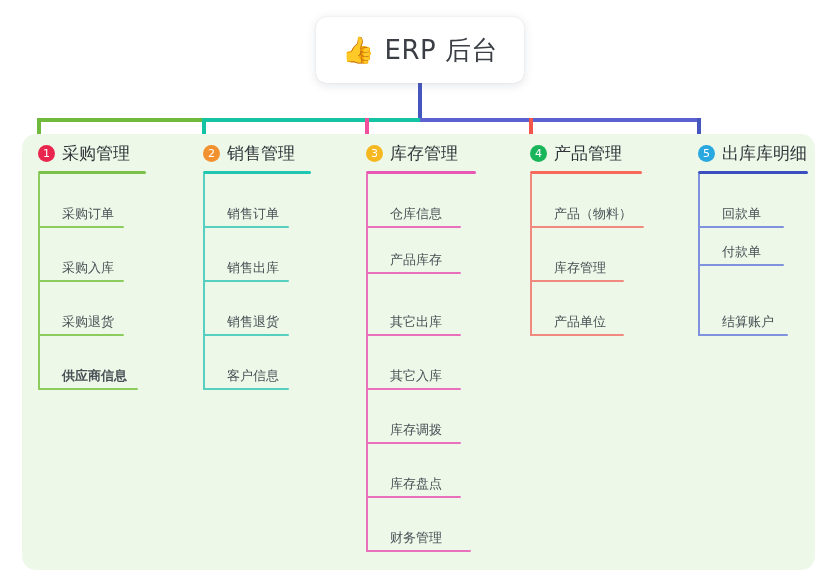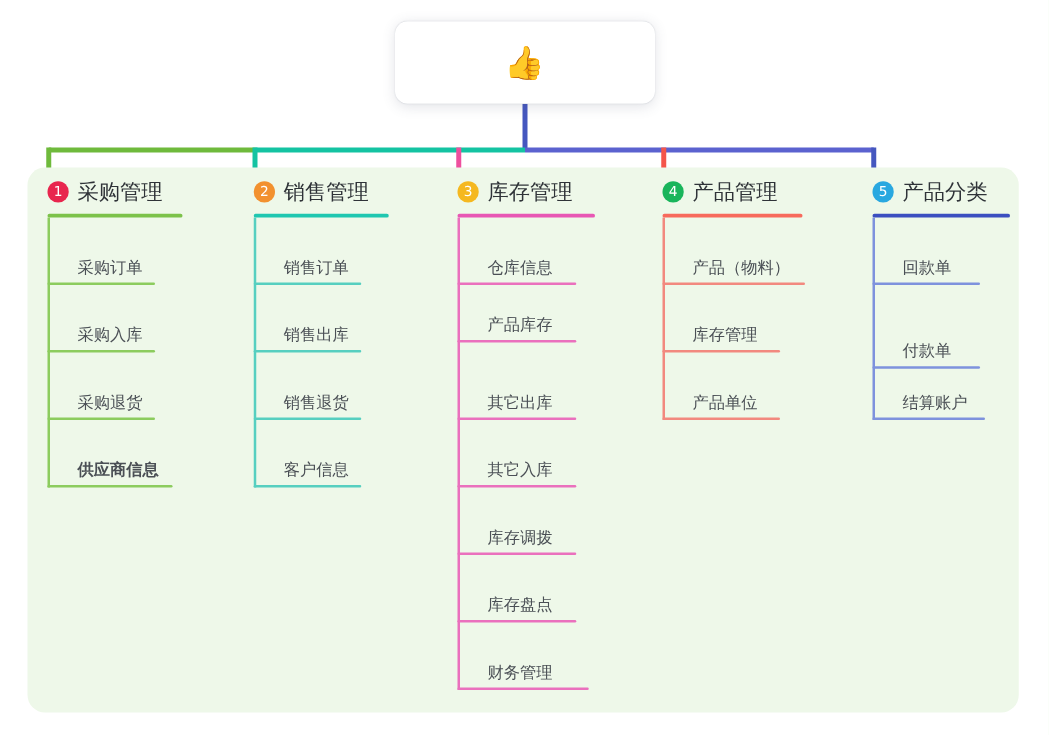--- a/index.html
+++ b/index.html
@@ -91,20 +91,21 @@
       <line x1="420" y1="120" x2="699" y2="120" stroke="#5b62cf" stroke-width="4"></line>
       <line x1="39" y1="118" x2="39" y2="152" stroke="#6fba3c" stroke-width="4"></line>
       <line x1="204" y1="118" x2="204" y2="152" stroke="#14c3a2" stroke-width="4"></line>
       <line x1="367" y1="118" x2="367" y2="152" stroke="#ee4f9e" stroke-width="4"></line>
       <line x1="531" y1="118" x2="531" y2="152" stroke="#f4554a" stroke-width="4"></line>
       <line x1="699" y1="118" x2="699" y2="152" stroke="#4557bf" stroke-width="4"></line>
     </svg>
 
   <div class="title-card">
     <span class="title-emoji">👍</span>
+    <span class="title-text">ERP 后台</span>
   </div>
 
   <div class="panel" id="panel">
       <div class="col" style="left: 16px;">
         <div class="col-head">
           <span class="badge" style="background: rgb(232, 38, 78);">1</span>
           <span class="head-label">采购管理</span>
         </div>
         <div class="head-rule" style="width: 108px; background: rgb(124, 194, 74);"></div>
         <div class="spine" style="height: 216px; background: rgb(140, 204, 94);"></div>
@@ -201,29 +202,29 @@
           <div class="leaf-rule" style="width: 94px; background: rgb(242, 137, 127);"></div>
         </div>
         <div class="leaf" style="top: 168px; width: 104px;">
           <span class="leaf-label">产品单位</span>
           <div class="leaf-rule" style="width: 94px; background: rgb(242, 137, 127);"></div>
         </div>
       </div>
       <div class="col" style="left: 676px;">
         <div class="col-head">
           <span class="badge" style="background: rgb(41, 168, 224);">5</span>
-          <span class="head-label">产品分类</span>
+          <span class="head-label">出库库明细</span>
         </div>
         <div class="head-rule" style="width: 110px; background: rgb(59, 79, 192);"></div>
         <div class="spine" style="height: 162px; background: rgb(126, 146, 221);"></div>
         <div class="leaf" style="top: 60px; width: 96px;">
           <span class="leaf-label">回款单</span>
           <div class="leaf-rule" style="width: 86px; background: rgb(126, 146, 221);"></div>
         </div>
-        <div class="leaf" style="top: 127px; width: 96px; text-decoration: underline;">
+        <div class="leaf" style="top: 98px; width: 96px; text-decoration: underline;">
           <span class="leaf-label">付款单</span>
           <div class="leaf-rule" style="width: 86px; background: rgb(126, 146, 221);"></div>
         </div>
         <div class="leaf" style="top: 168px; width: 100px;">
           <span class="leaf-label">结算账户</span>
           <div class="leaf-rule" style="width: 90px; background: rgb(126, 146, 221);"></div>
         </div>
       </div>
     </div>
 

